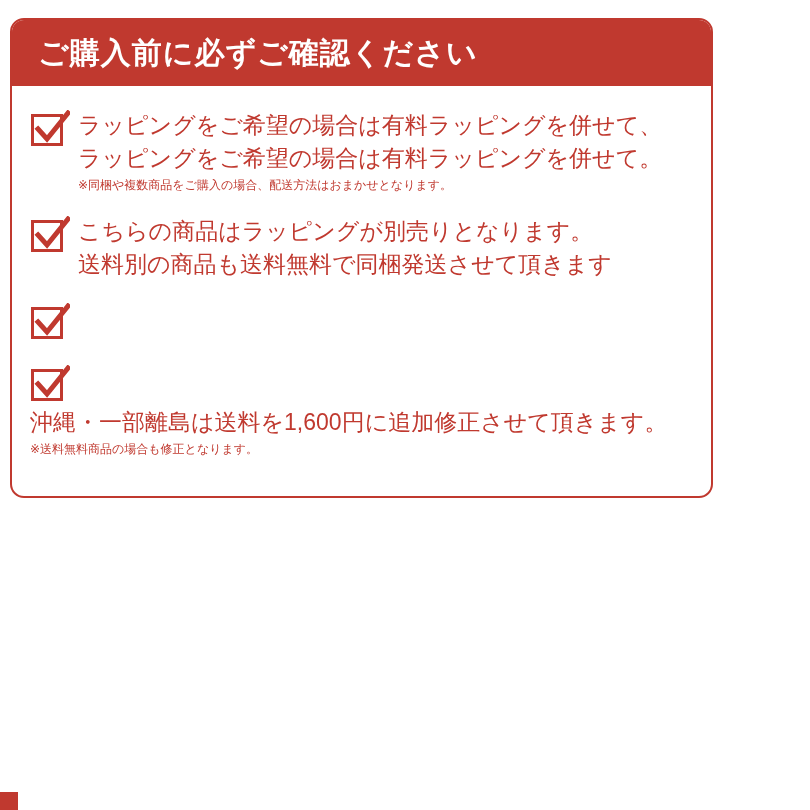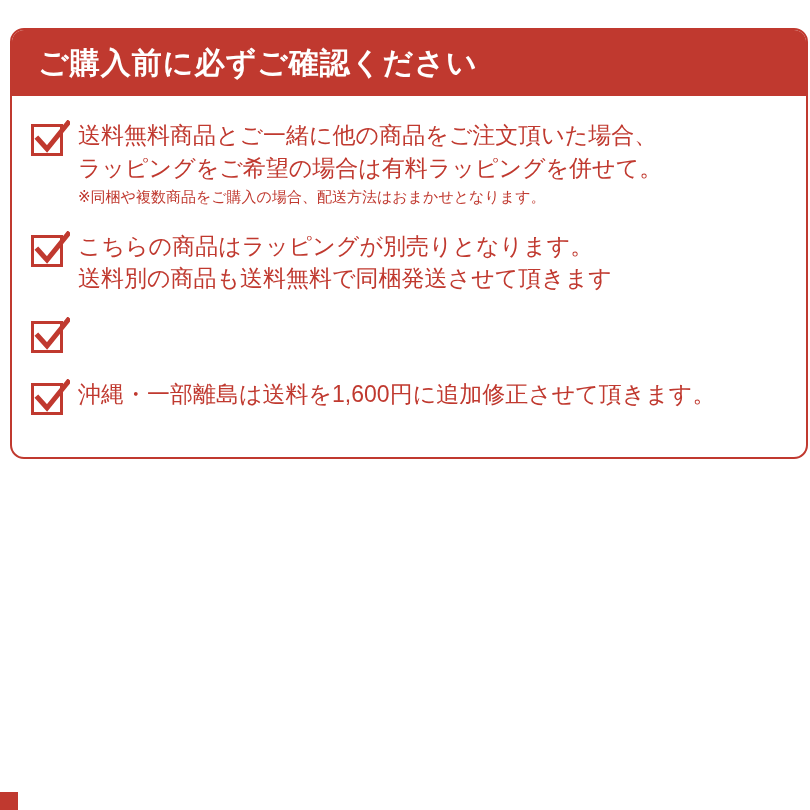--- a/index.html
+++ b/index.html
@@ -10,22 +10,22 @@
     width: 810px;
     height: 810px;
     background: #ffffff;
     font-family: "Liberation Sans", "DejaVu Sans", sans-serif;
     -webkit-font-smoothing: antialiased;
   }
 
   .notice-card {
     position: absolute;
     left: 10px;
-    top: 28px;
-    width: 798px;
+    top: 18px;
+    width: 703px;
     box-sizing: border-box;
     border: 2px solid #c0392f;
     border-radius: 14px;
     background: #ffffff;
     overflow: hidden;
   }
 
   .notice-header {
     background: #c0392f;
     color: #ffffff;
@@ -48,20 +48,21 @@
   }
 
   .notice-item {
     display: flex;
     align-items: flex-start;
     margin-bottom: 20px;
   }
 
   .notice-item:last-child {
     margin-bottom: 8px;
+    flex-direction: column;
   }
 
   .check-icon {
     flex: 0 0 auto;
     width: 40px;
     height: 40px;
     margin-right: 8px;
     margin-top: 2px;
     position: relative;
   }
@@ -76,21 +77,21 @@
 
   .item-line {
     color: #c0392f;
     font-size: 23px;
     line-height: 1.42;
     white-space: nowrap;
   }
 
   .item-note {
     color: #c0392f;
-    font-size: 15px;
+    font-size: 12px;
     line-height: 1.5;
     white-space: nowrap;
     margin-top: 2px;
   }
 
   .corner-mark {
     position: absolute;
     left: 0;
     bottom: 0;
     width: 18px;
@@ -110,21 +111,21 @@
   <div class="notice-body">
 
     <div class="notice-item">
       <span class="check-icon">
         <svg width="40" height="40" viewBox="0 0 40 40" aria-hidden="true">
           <rect x="2.5" y="5.5" width="29" height="29" fill="none" stroke="#c0392f" stroke-width="3"></rect>
           <path d="M8 19 L17 29 L38 3" fill="none" stroke="#c0392f" stroke-width="5" stroke-linecap="square"></path>
         </svg>
       </span>
       <div class="item-text-block">
-        <div class="item-line">送料無料商品とご一緒に他の商品をご注文頂いた場合、</div>
+        <div class="item-line">ラッピングをご希望の場合は有料ラッピングを併せて、</div>
         <div class="item-line">ラッピングをご希望の場合は有料ラッピングを併せて。</div>
         <div class="item-note">※同梱や複数商品をご購入の場合、配送方法はおまかせとなります。</div>
       </div>
     </div>
 
     <div class="notice-item">
       <span class="check-icon">
         <svg width="40" height="40" viewBox="0 0 40 40" aria-hidden="true">
           <rect x="2.5" y="5.5" width="29" height="29" fill="none" stroke="#c0392f" stroke-width="3"></rect>
           <path d="M8 19 L17 29 L38 3" fill="none" stroke="#c0392f" stroke-width="5" stroke-linecap="square"></path>
@@ -149,19 +150,20 @@
 
     <div class="notice-item">
       <span class="check-icon">
         <svg width="40" height="40" viewBox="0 0 40 40" aria-hidden="true">
           <rect x="2.5" y="5.5" width="29" height="29" fill="none" stroke="#c0392f" stroke-width="3"></rect>
           <path d="M8 19 L17 29 L38 3" fill="none" stroke="#c0392f" stroke-width="5" stroke-linecap="square"></path>
         </svg>
       </span>
       <div class="item-text-block">
         <div class="item-line">沖縄・一部離島は送料を1,600円に追加修正させて頂きます。</div>
+        <div class="item-note">※送料無料商品の場合も修正となります。</div>
       </div>
     </div>
 
   </div>
 </div>
 
 <div class="corner-mark"></div>
 
 </body></html>

